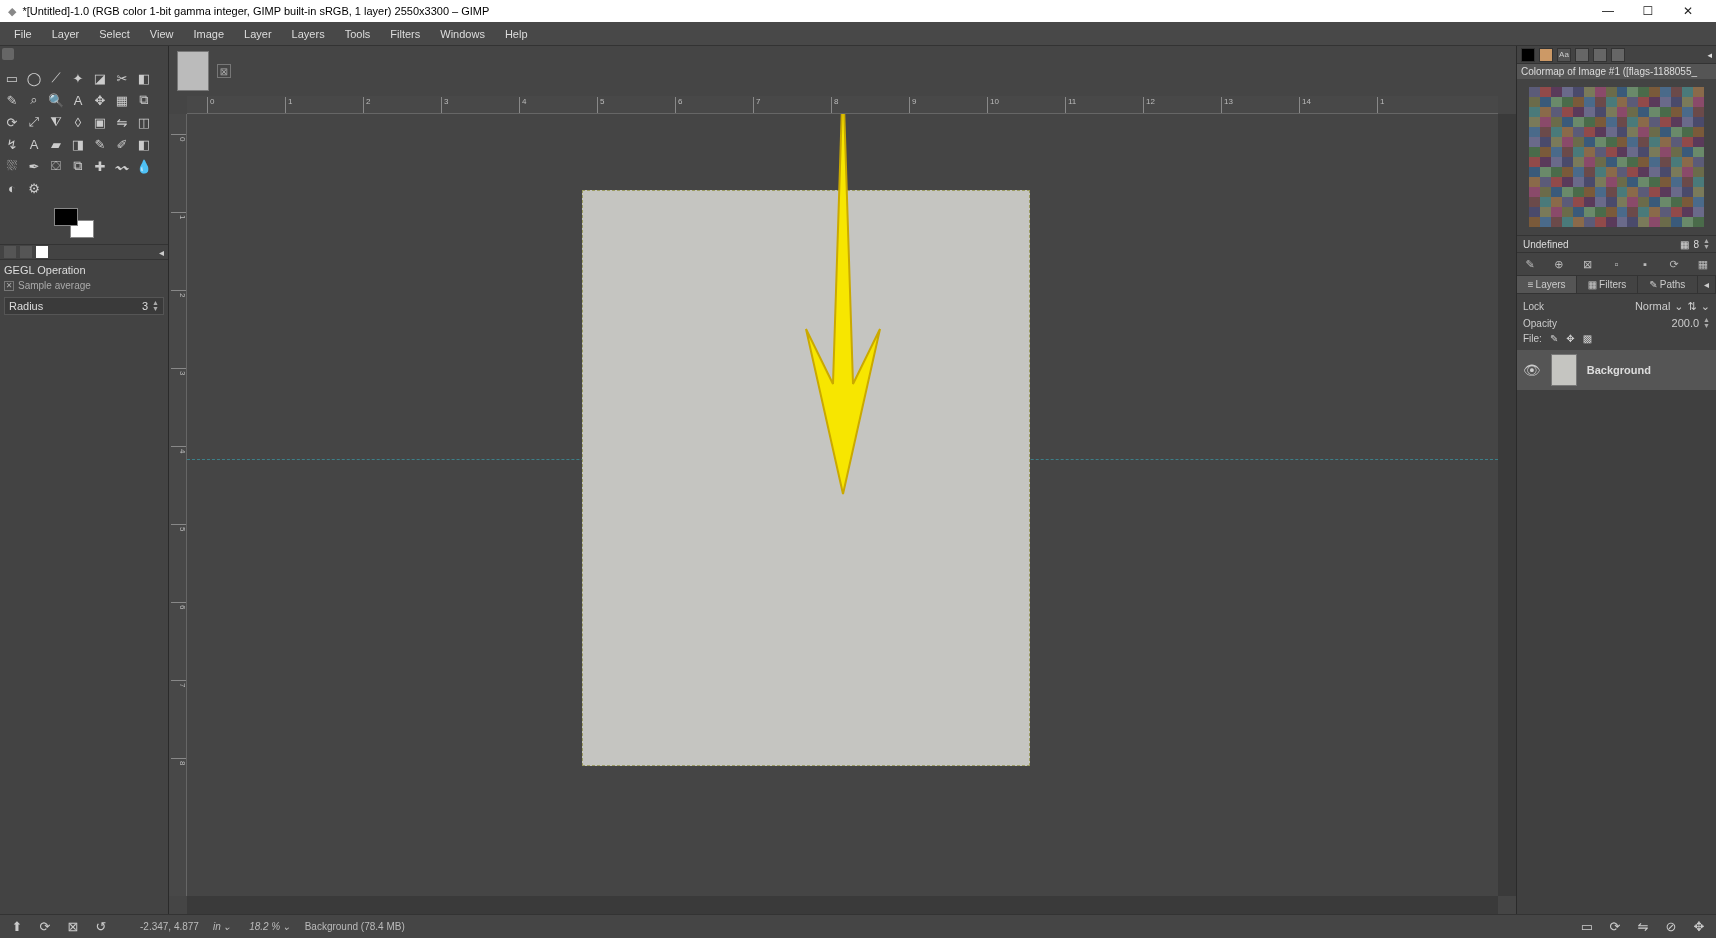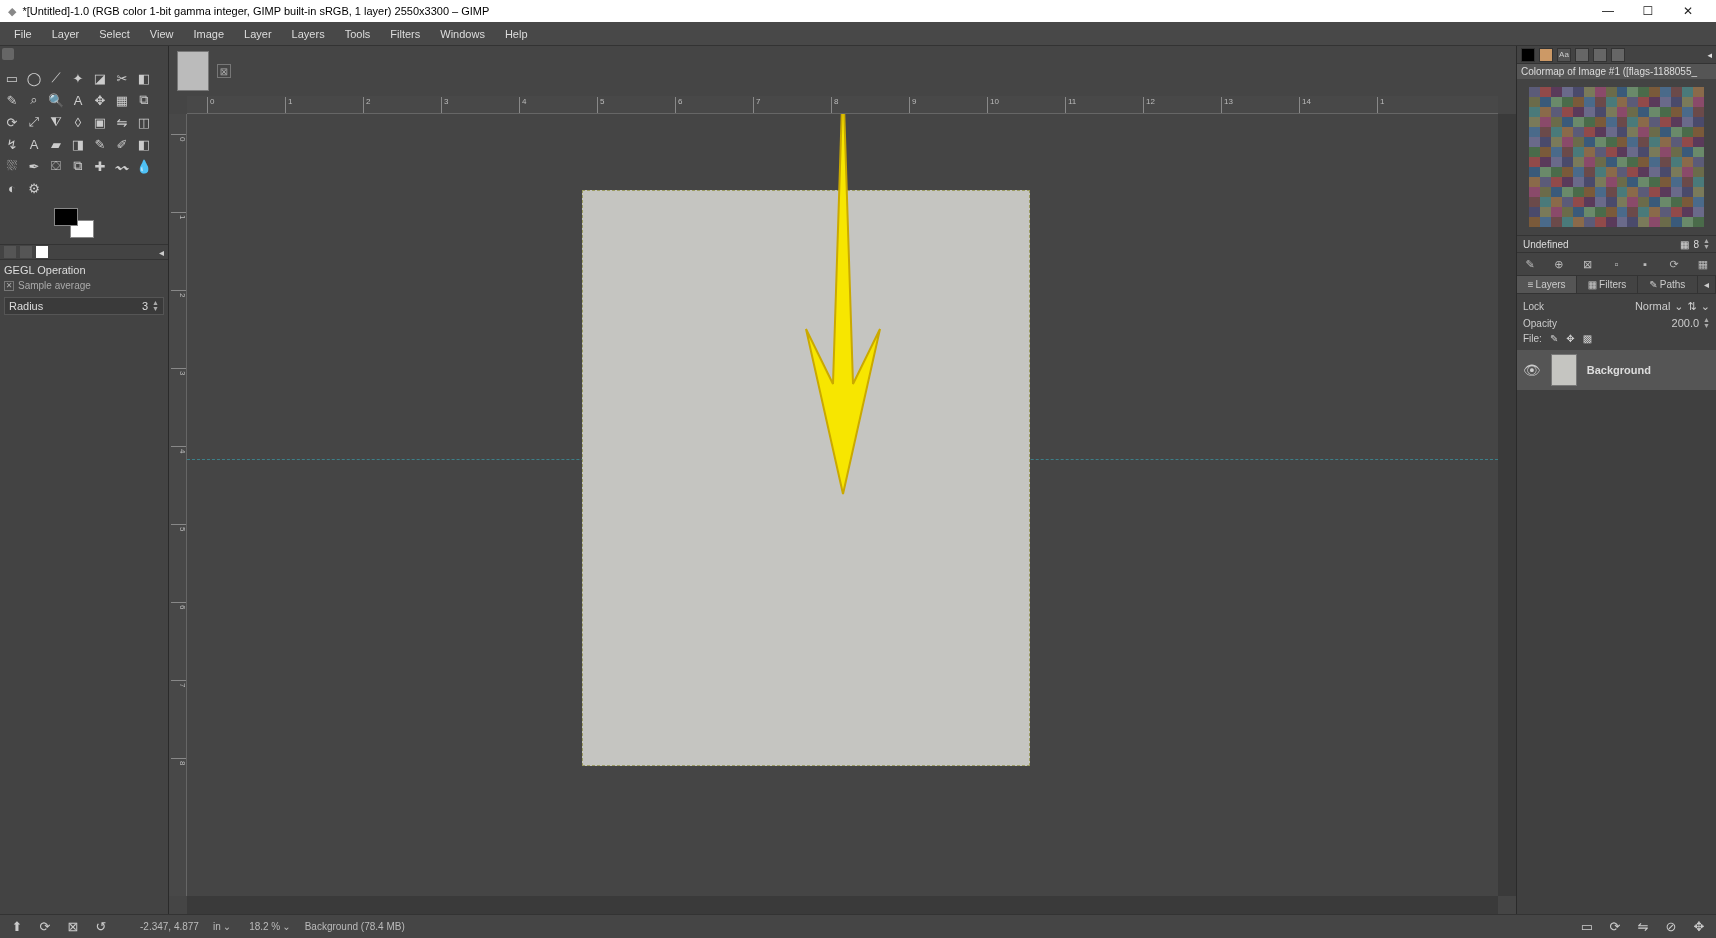--- a/index.html
+++ b/index.html
@@ -78,21 +78,21 @@
 .layer-opt-row .icons { display:flex; gap:4px; font-size:11px; }
 .layer-entry { display: flex; align-items: center; padding: 4px 6px; gap: 10px; background: #555; font-size: 11px; }
 .layer-eye { font-size: 14px; color: #ccc; }
 .layer-thumb { width: 26px; height: 32px; background: #c5c5c1; border: 1px solid #777; }
 .layers-list { flex:1; background:#404040; }
 
 
 .statusbar-bottom { height: 24px; background: #454545; border-top: 1px solid #333; display: flex; align-items: center; padding: 0 8px; gap: 10px; font-size: 10px; color: #bbb; }
 .statusbar-bottom .sb-btn { width: 18px; height: 18px; display: flex; align-items: center; justify-content: center; color: #ccc; font-size: 13px; }
 .sb-right { margin-left: auto; display:flex; gap:10px; }
-.sb-dd { display:flex; align-items:center; gap:2px; padding:1px 3px; border:1px solid transparent; }
+.sb-dd { display:flex; align-items:center; gap:2px; padding:1px 3px; border:1px solid transparent;font-style:italic; }
 </style>
 </head>
 <body>
 
 <div class="titlebar">
   <div class="titlebar-left">
     <span style="color:#888;">◆</span>
     <span>*[Untitled]-1.0 (RGB color 1-bit gamma integer, GIMP built-in sRGB, 1 layer) 2550x3300 – GIMP</span>
   </div>
   <div class="titlebar-buttons">

